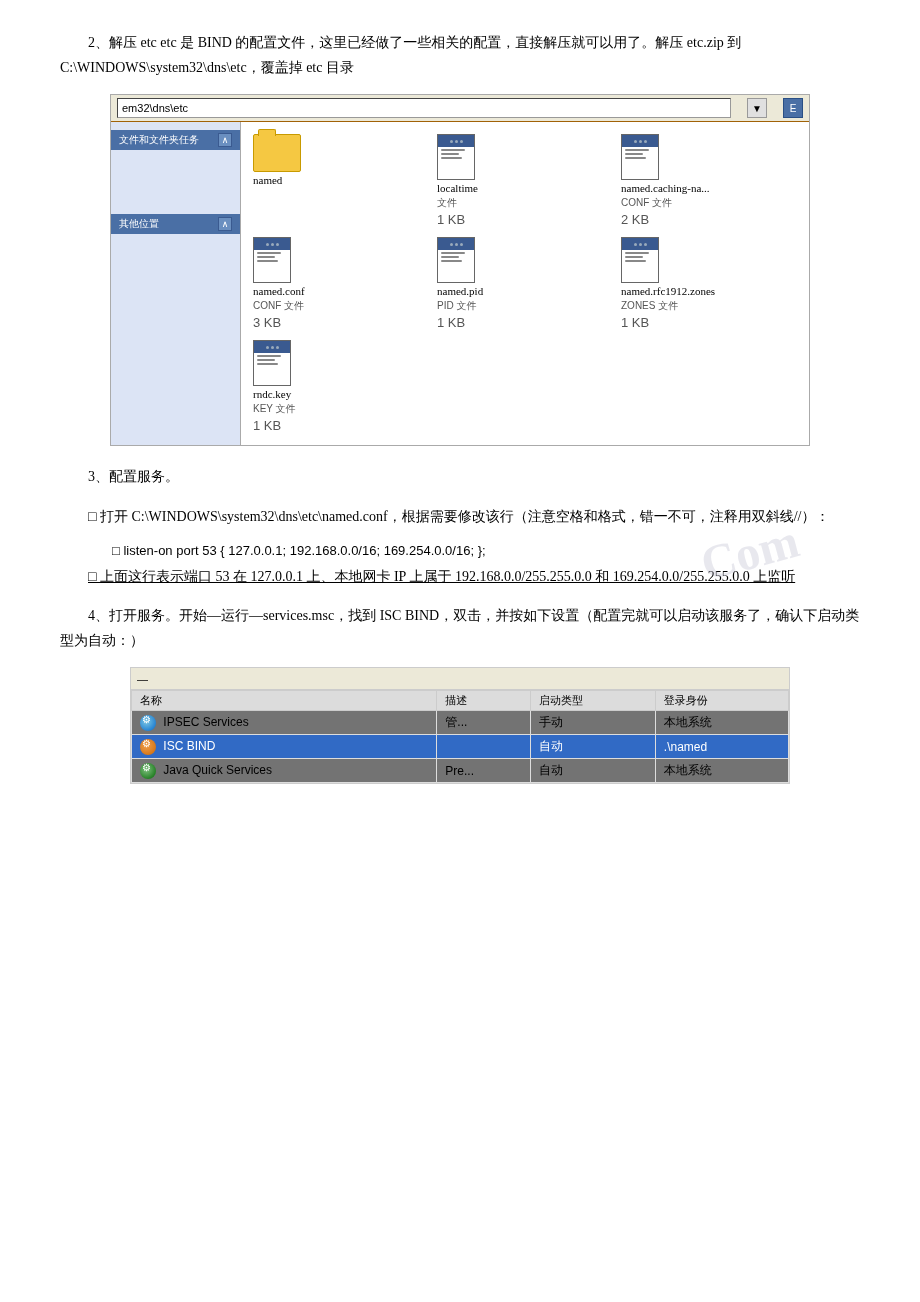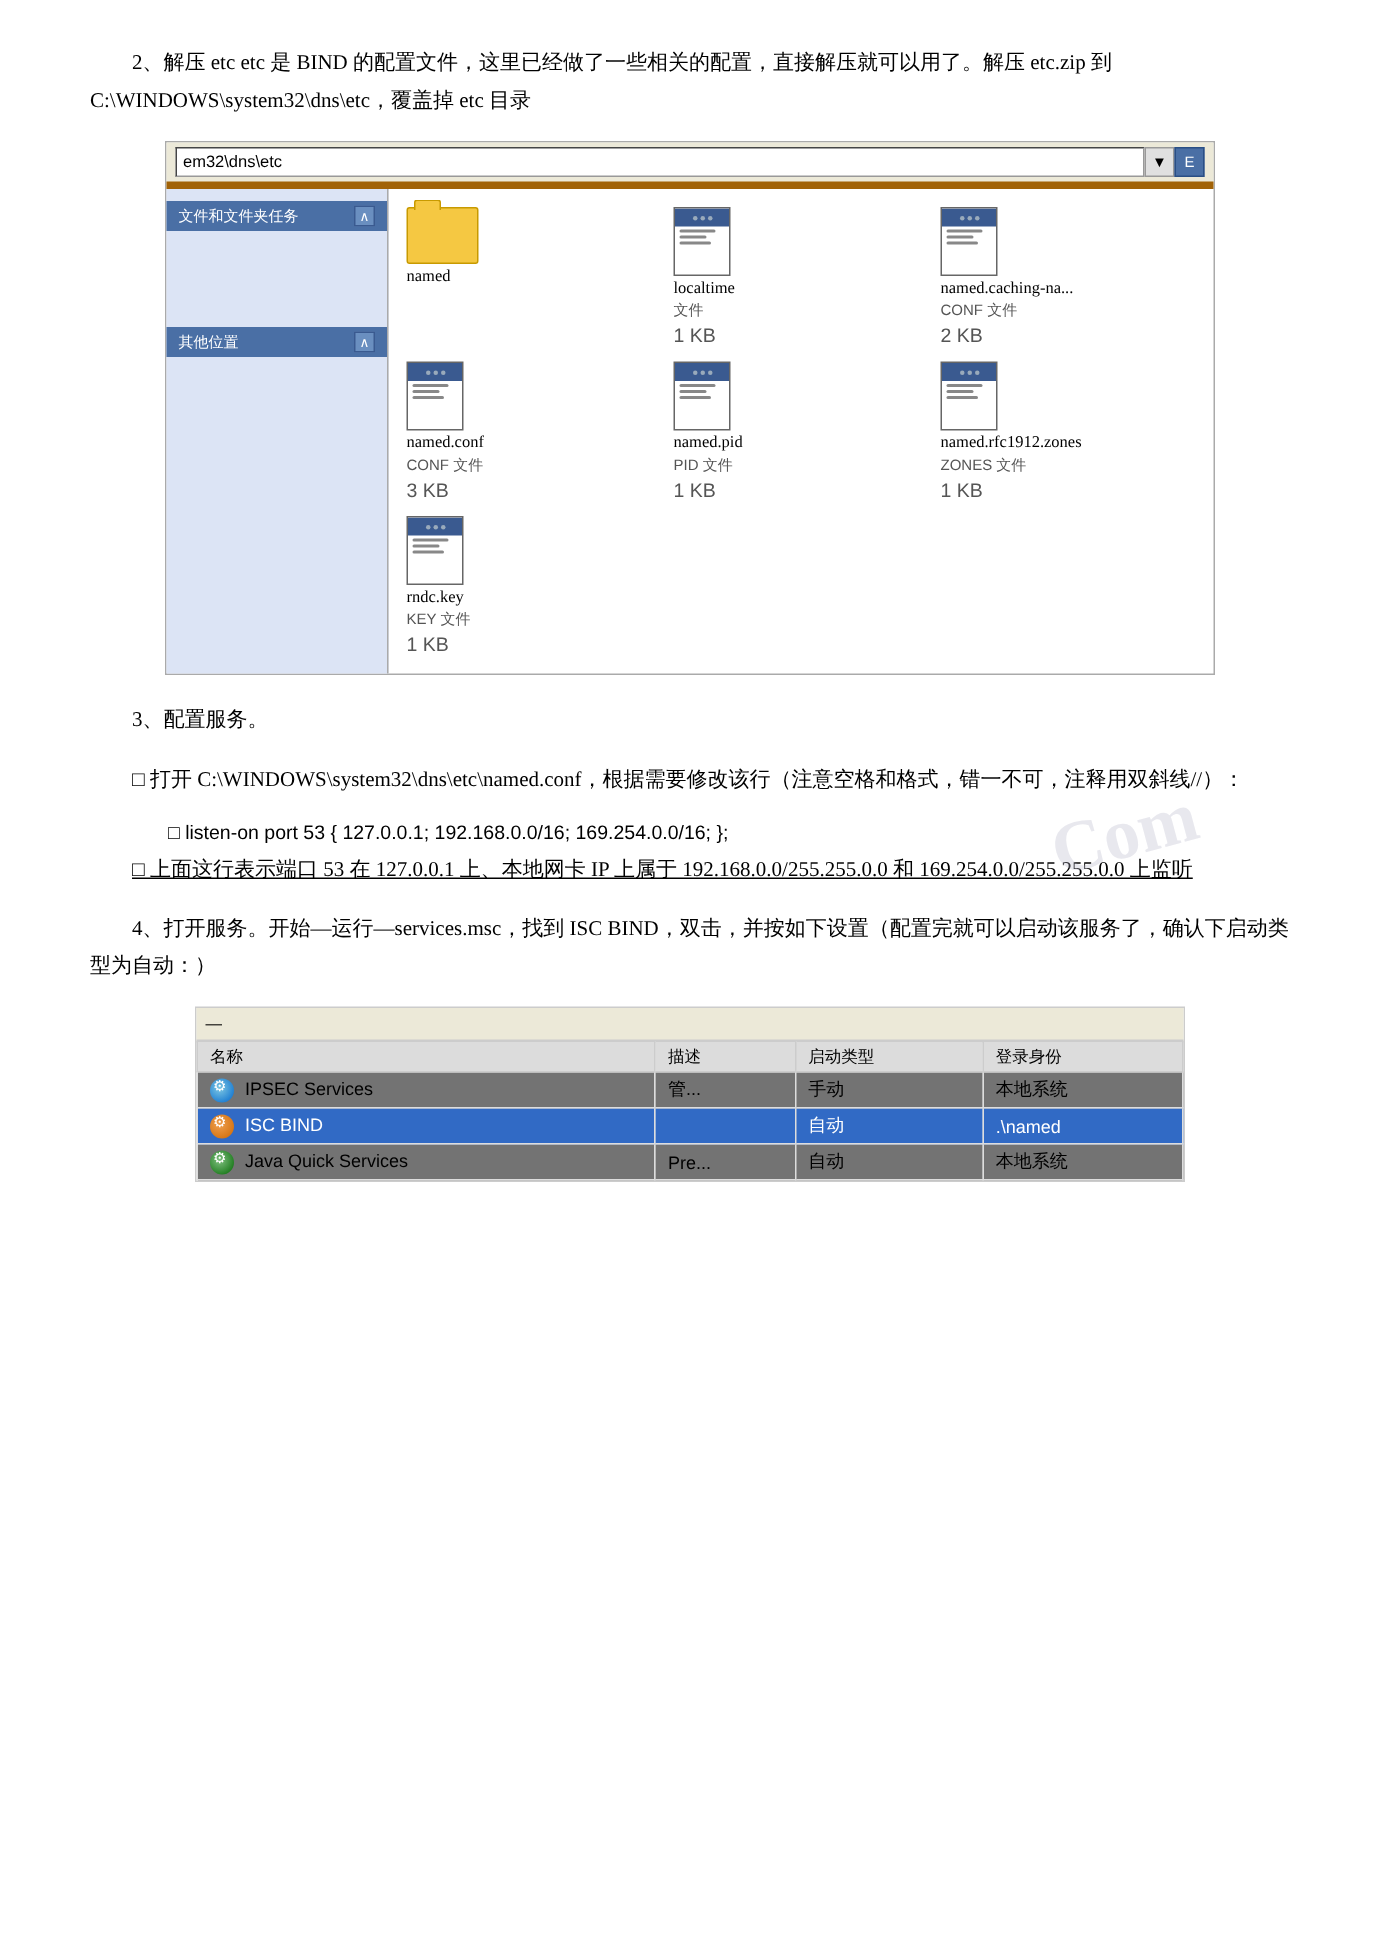--- a/index.html
+++ b/index.html
@@ -27,42 +27,42 @@
       background: #fff;
       font-family: "Microsoft YaHei", SimSun, sans-serif;
       font-size: 12px;
     }
 
     .explorer-address-row {
       background: #ece9d8;
       display: flex;
       align-items: center;
       padding: 3px 6px;
-      border-bottom: 5px solid #a16207;
-      gap: 0;
+      border-bottom: 1px solid #a16207;
+      gap: 16px;
     }
 
     .address-text {
       background: #fff;
       border: 1px inset #999;
       flex: 1;
       height: 20px;
       display: flex;
       align-items: center;
       padding: 0 4px;
       font-size: 11px;
     }
 
     .explorer-body {
       display: flex;
       min-height: 220px;
     }
 
     .explorer-sidebar {
-      width: 148px;
+      width: 130px;
       background: #dce4f5;
       border-right: 1px solid #aaa;
       padding: 8px 0;
     }
 
     .sidebar-section {
       background: #4a6fa5;
       color: #fff;
       font-size: 11px;
       padding: 3px 8px;

